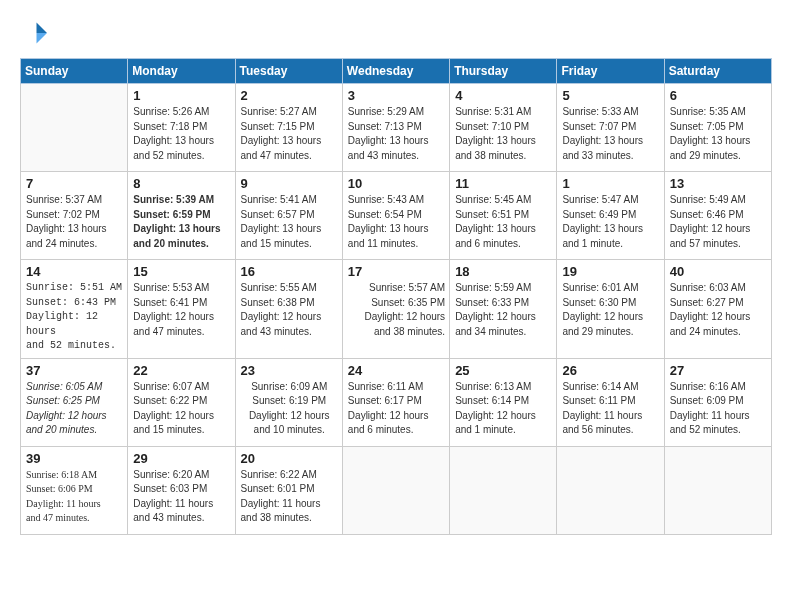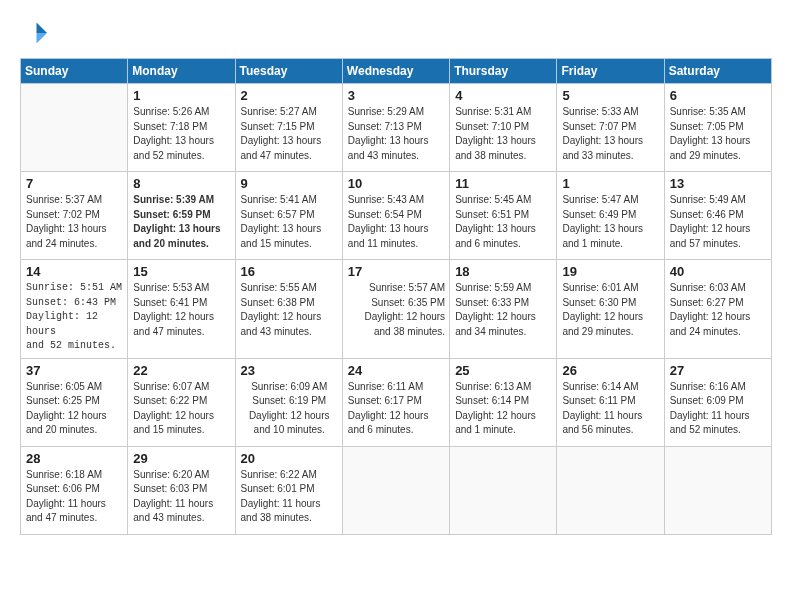--- a/index.html
+++ b/index.html
@@ -269,21 +269,21 @@
             <div class="day-num">40</div>
             <div class="day-info" style="white-space: pre-line;">Sunrise: 6:03 AM
 Sunset: 6:27 PM
 Daylight: 12 hours
 and 24 minutes.</div>
           </td>
         </tr>
         <tr>
           <td>
             <div class="day-num">37</div>
-            <div class="day-info" style="white-space: pre-line;">Sunrise: 6:05 AM
+            <div class="day-info" style="white-space: pre-line; font-style: italic;">Sunrise: 6:05 AM
 Sunset: 6:25 PM
 Daylight: 12 hours
 and 20 minutes.</div>
           </td>
           <td>
             <div class="day-num">22</div>
             <div class="day-info" style="white-space: pre-line;">Sunrise: 6:07 AM
 Sunset: 6:22 PM
 Daylight: 12 hours
 and 15 minutes.</div>
@@ -319,22 +319,22 @@
           <td>
             <div class="day-num">27</div>
             <div class="day-info" style="white-space: pre-line;">Sunrise: 6:16 AM
 Sunset: 6:09 PM
 Daylight: 11 hours
 and 52 minutes.</div>
           </td>
         </tr>
         <tr>
           <td>
-            <div class="day-num">28</div>
-            <div class="day-info" style="white-space: pre-line;">Sunrise: 6:18 AM
+            <div class="day-num">39</div>
+            <div class="day-info" style="white-space: pre-line; font-family: Liberation Serif, serif;">Sunrise: 6:18 AM
 Sunset: 6:06 PM
 Daylight: 11 hours
 and 47 minutes.</div>
           </td>
           <td>
             <div class="day-num">29</div>
             <div class="day-info" style="white-space: pre-line;">Sunrise: 6:20 AM
 Sunset: 6:03 PM
 Daylight: 11 hours
 and 43 minutes.</div>

